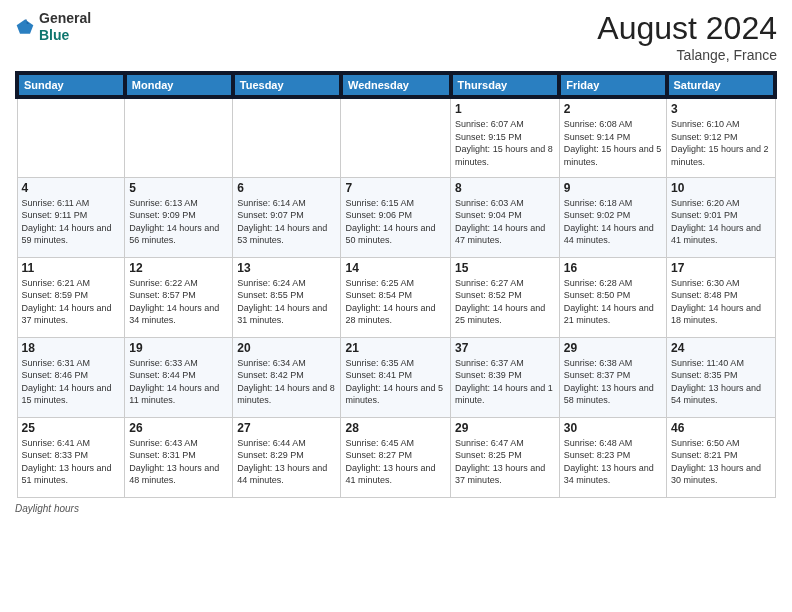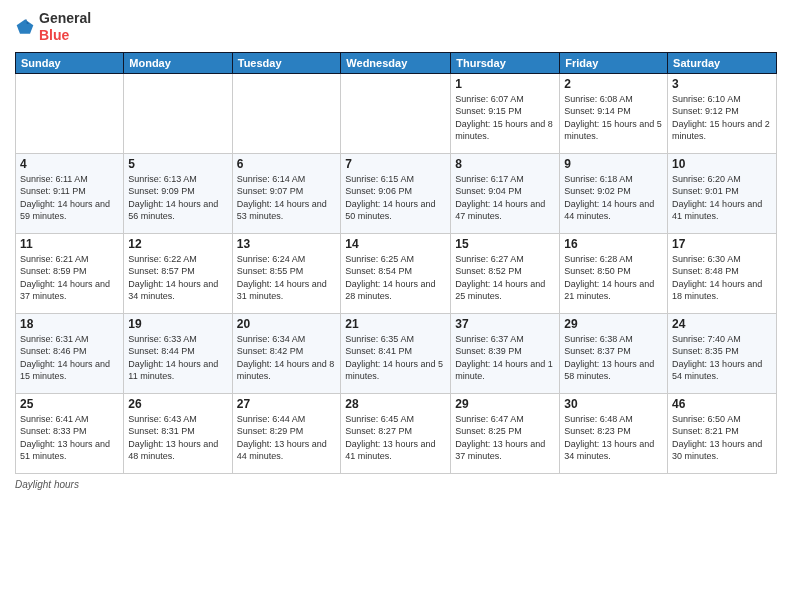--- a/index.html
+++ b/index.html
@@ -26,21 +26,21 @@
       display: flex;
       align-items: center;
       gap: 4px;
     }
     .logo-text {
       font-size: 14px;
       font-weight: bold;
       line-height: 1.2;
     }
     .logo-general { color: #333; }
-    .logo-blue { color: #ef4444; margin-top: 16px; }
+    .logo-blue { color: #0f766e; margin-top: 16px; }
     .logo-icon {
       width: 20px;
       height: 20px;
     }
     .title-section {
       text-align: right;
     }
     .month-year {
       font-size: 32px;
       font-weight: normal;
@@ -55,21 +55,21 @@
       border-collapse: collapse;
       font-size: 10px;
     }
     .calendar th {
       background-color: #2a7fc1;
       color: #fff;
       text-align: left;
       padding: 4px 5px;
       font-size: 11px;
       font-weight: bold;
-      border: 1px solid #0f172a;
+      border: 4px solid #0f172a;
     }
     .calendar td {
       border: 1px solid #ccc;
       vertical-align: top;
       padding: 3px 4px;
       width: 113px;
       height: 80px;
       background: #fff;
     }
     .calendar tr:nth-child(even) td {
@@ -109,20 +109,24 @@
     <div class="logo">
       <svg class="logo-icon" viewBox="0 0 24 24">
         <polygon points="12,3 22,10 18,20 6,20 2,10" fill="#2a7fc1"></polygon>
         <polygon points="12,3 17,8 14,8 14,3" fill="#1a5fa0"></polygon>
       </svg>
       <div class="logo-text">
         <span class="logo-general">General</span><br>
         <span class="logo-blue">Blue</span>
       </div>
     </div>
+    <div class="title-section">
+      <div class="month-year">August 2024</div>
+      <div class="location">Talange, France</div>
+    </div>
   </div>
 
   <table class="calendar">
     <thead>
       <tr>
       <th>Sunday</th>
           <th>Monday</th>
           <th>Tuesday</th>
           <th>Wednesday</th>
           <th>Thursday</th>
@@ -182,21 +186,21 @@
           </td>
           <td>
             <div class="day-number">7</div>
             <div class="day-info">Sunrise: 6:15 AM
 Sunset: 9:06 PM
 Daylight: 14 hours
 and 50 minutes.</div>
           </td>
           <td>
             <div class="day-number">8</div>
-            <div class="day-info">Sunrise: 6:17 AM
+            <div class="day-info">Sunrise: 6:03 AM
 Sunset: 9:04 PM
 Daylight: 14 hours
 and 47 minutes.</div>
           </td>
           <td>
             <div class="day-number">9</div>
             <div class="day-info">Sunrise: 6:18 AM
 Sunset: 9:02 PM
 Daylight: 14 hours
 and 44 minutes.</div>
@@ -298,21 +302,21 @@
           </td>
           <td>
             <div class="day-number">29</div>
             <div class="day-info">Sunrise: 6:38 AM
 Sunset: 8:37 PM
 Daylight: 13 hours
 and 58 minutes.</div>
           </td>
           <td>
             <div class="day-number">24</div>
-            <div class="day-info">Sunrise: 7:40 AM
+            <div class="day-info">Sunrise: 11:40 AM
 Sunset: 8:35 PM
 Daylight: 13 hours
 and 54 minutes.</div>
           </td>
         </tr>
         <tr>
           <td>
             <div class="day-number">25</div>
             <div class="day-info">Sunrise: 6:41 AM
 Sunset: 8:33 PM

